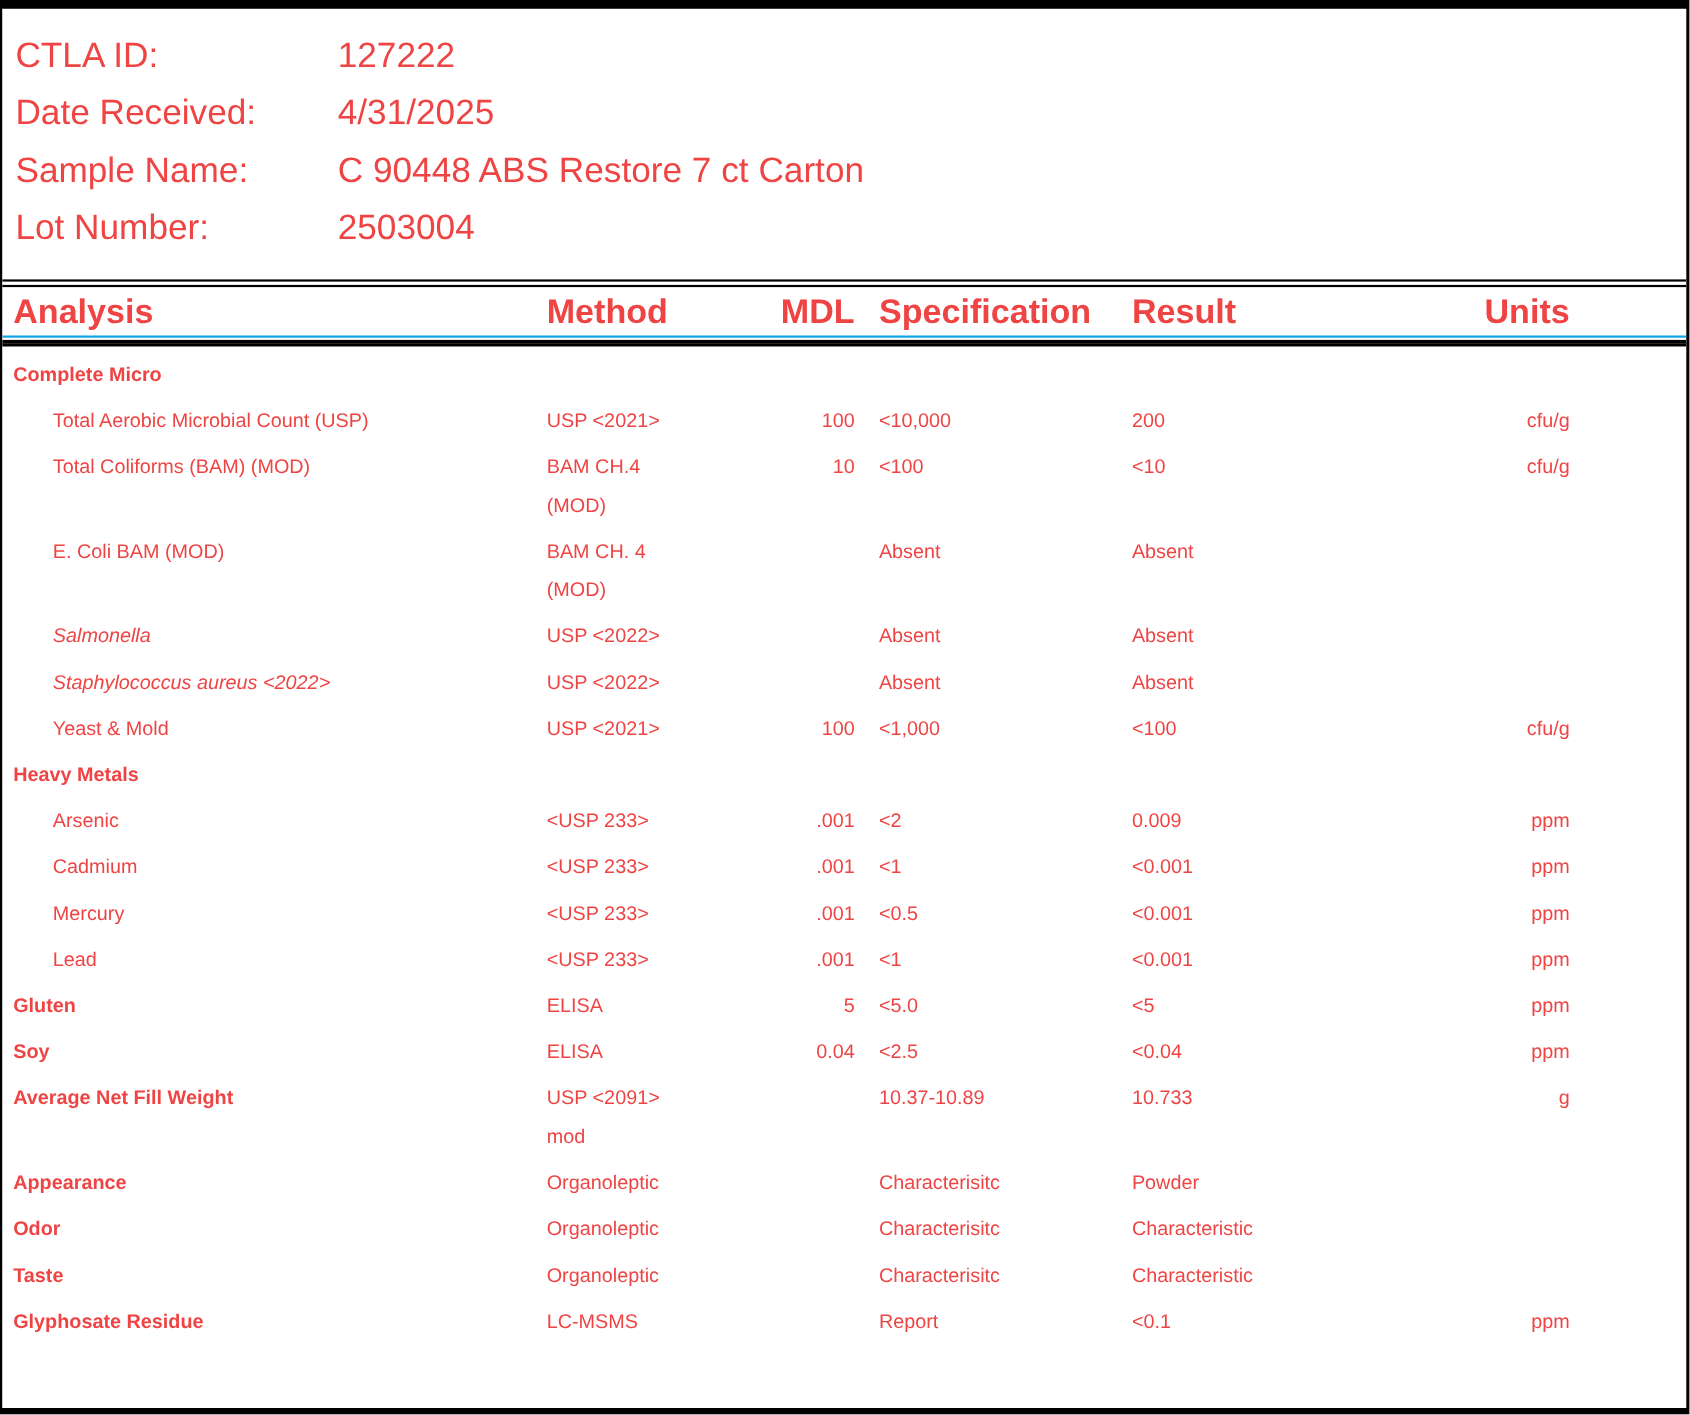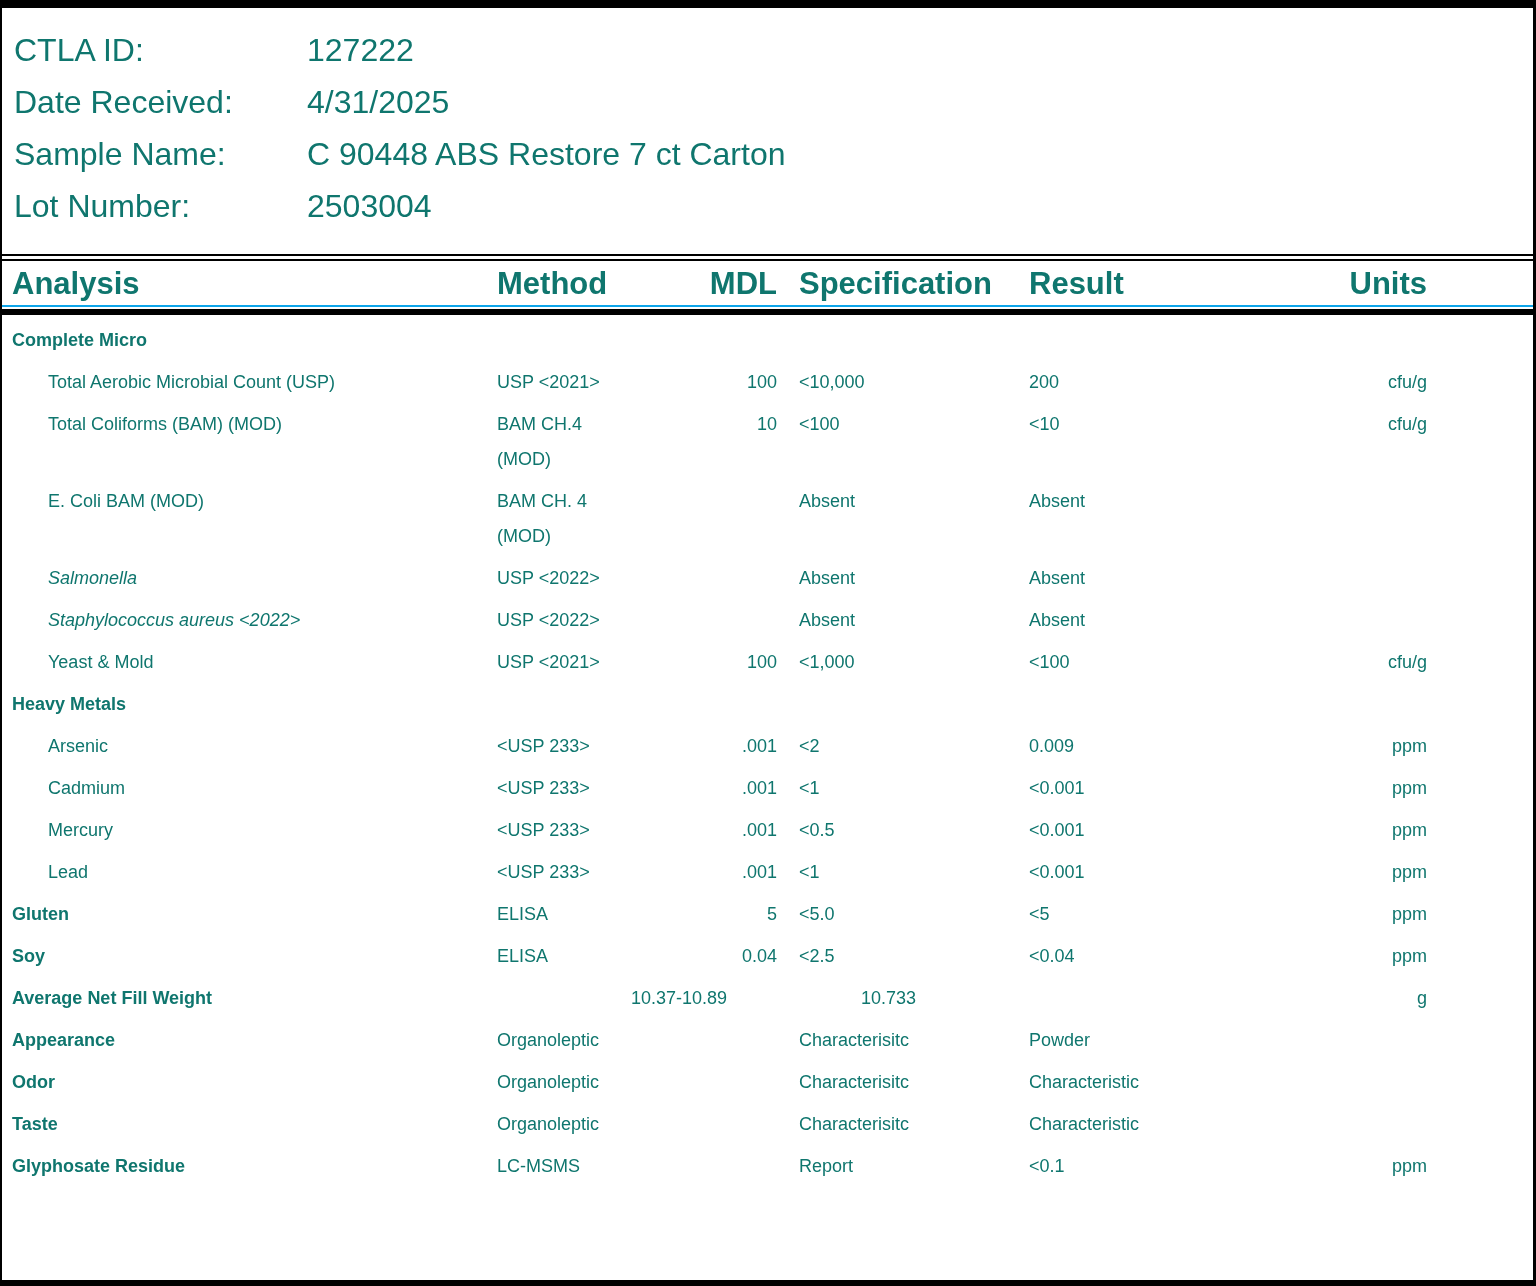--- a/index.html
+++ b/index.html
@@ -2,21 +2,21 @@
 <html><head>
 <meta charset="utf-8">
 <style>
   html, body { margin: 0; padding: 0; background: #e8e8e8; }
   * { box-sizing: border-box; }
   .page {
     width: 1536px;
     height: 1286px;
     margin: 0 auto;
     background: #ffffff;
-    color: #0f766e;
+    color: #ef4444;
     font-family: "Liberation Sans", sans-serif;
     border-top: 8px solid #000;
     border-left: 2px solid #000;
     border-right: 3px solid #000;
     border-bottom: 6px solid #000;
     overflow: hidden;
   }
 
   
   .info-block {
@@ -218,20 +218,22 @@
         <div class="trow row-bold">
       <div class="c-analysis">Soy</div>
       <div class="c-method">ELISA</div>
       <div class="c-mdl">0.04</div>
       <div class="c-spec">&lt;2.5</div>
       <div class="c-result">&lt;0.04</div>
       <div class="c-units">ppm</div>
     </div>
         <div class="trow row-bold">
       <div class="c-analysis">Average Net Fill Weight</div>
+      <div class="c-method">USP &lt;2091&gt;
+mod</div>
       <div class="c-mdl"></div>
       <div class="c-spec">10.37-10.89</div>
       <div class="c-result">10.733</div>
       <div class="c-units">g</div>
     </div>
         <div class="trow row-bold">
       <div class="c-analysis">Appearance</div>
       <div class="c-method">Organoleptic</div>
       <div class="c-mdl"></div>
       <div class="c-spec">Characterisitc</div>

